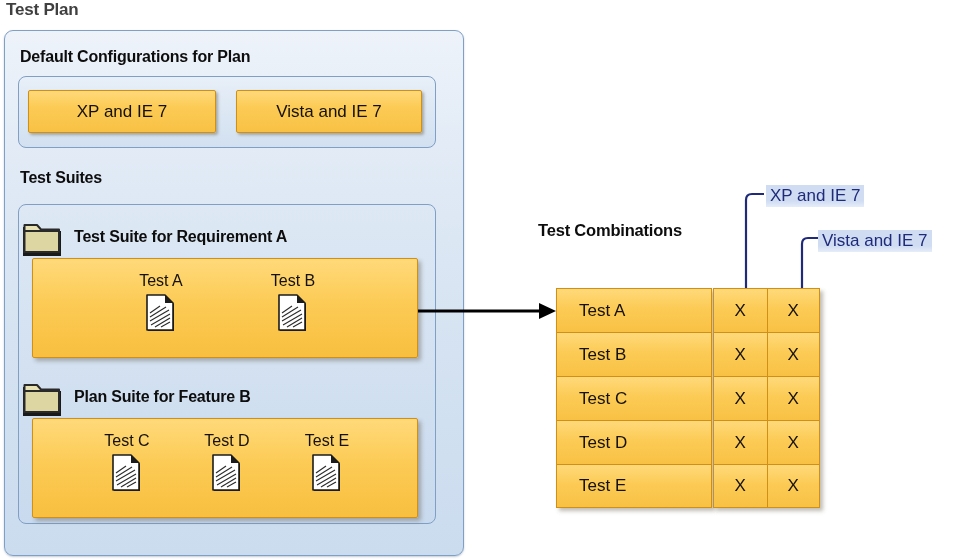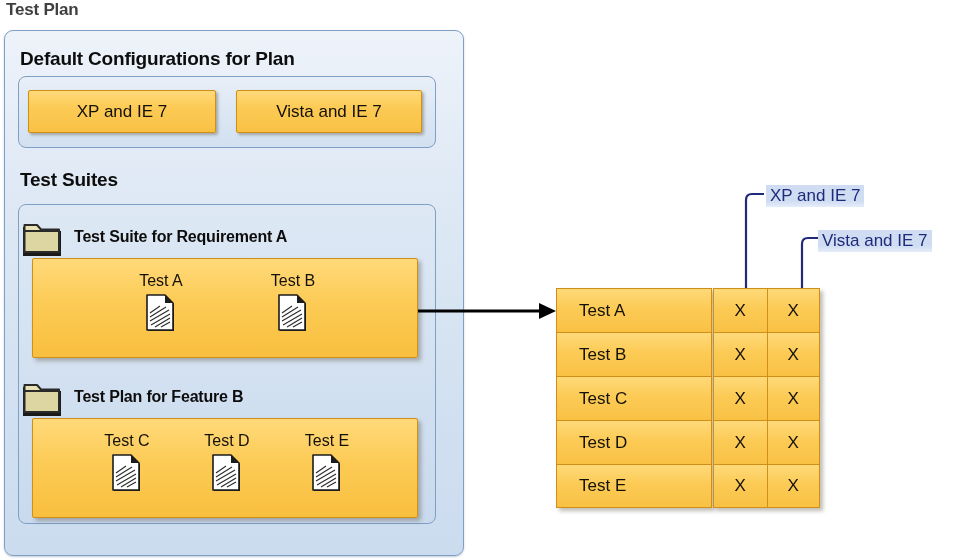--- a/index.html
+++ b/index.html
@@ -38,21 +38,21 @@
     height: 526px;
     border: 1px solid #7f9fc4;
     border-radius: 9px;
     background: linear-gradient(180deg,#eef3fa 0%, #e2ebf6 22%, #d4e2f1 62%, #cbdcef 100%);
     box-shadow: 0 1px 2px rgba(120,140,165,0.45);
     box-sizing: border-box;
   }
 
   
   .section-head {
-    font-size: 19px;
+    font-size: 16px;
     font-weight: bold;
     color: #0d0d0d;
     letter-spacing: -0.2px;
   }
   #default-config-head { left: 20px; top: 48px; }
   #test-suites-head    { left: 20px; top: 169px; }
 
   
   #default-config-box {
     left: 18px;
@@ -271,21 +271,21 @@
       </g>
     </svg>
   </div>
 </div>
 
 <svg class="abs folder-icon" id="folder-icon-1" viewBox="0 0 48 42">
   <path d="M3 9 L3 38 L41 38 L41 13 L20 13 L16 9 Z" fill="#1a1a1a"></path>
   <path d="M4.5 7 L17 7 L21 11.5 L39 11.5 L39 34 L4.5 34 Z" fill="#e9e2b4" stroke="#2a2a2a" stroke-width="2" stroke-linejoin="round"></path>
   <path d="M4.5 13 L39 13 L39 34 L4.5 34 Z" fill="#ded6a2" stroke="#2a2a2a" stroke-width="2"></path>
 </svg>
-<div class="abs suite-title" id="suite-title-1">Test Plan for Feature B</div>
+<div class="abs suite-title" id="suite-title-1">Plan Suite for Feature B</div>
 <div class="abs suite-body" id="suite-body-1">
   <div class="test-item" style="left:52px; top:12px;">
     <span class="test-label">Test C</span>
     <svg class="doc-icon" width="34" height="42" viewBox="0 0 34 42">
       <path d="M4 3 L22 3 L30 11 L30 38 L4 38 Z" fill="#1c1c1c"></path>
       <path d="M3 2 L21 2 L29 10 L29 37 L3 37 Z" fill="#ffffff" stroke="#1c1c1c" stroke-width="1.6" stroke-linejoin="round"></path>
       <path d="M21 2 L21 10 L29 10 Z" fill="#1c1c1c"></path>
       <g stroke="#2a2a2a" stroke-width="1.1">
         <line x1="6" y1="20" x2="16" y2="13"></line>
         <line x1="6" y1="24" x2="22" y2="14"></line>
@@ -329,20 +329,21 @@
     </svg>
   </div>
 </div>
 
 <svg class="abs" id="flow-arrow" viewBox="0 0 140 22">
   <line x1="0" y1="11" x2="124" y2="11" stroke="#000000" stroke-width="3"></line>
   <path d="M121 3 L138 11 L121 19 Z" fill="#000000"></path>
 </svg>
 
 <div class="abs" id="combinations-title">
+  <div>Test Combinations</div>
 </div>
 
 <svg class="abs" id="callout-lines" viewBox="0 0 140 120">
   <path d="M64 14 L52 14 Q46 14 46 20 L46 120" fill="none" stroke="#1f2b7a" stroke-width="2.2"></path>
   <path d="M120 58 L108 58 Q102 58 102 64 L102 120" fill="none" stroke="#1f2b7a" stroke-width="2.2"></path>
 </svg>
 
 <div class="abs callout-label" id="callout-label-0">XP and IE 7</div>
 <div class="abs callout-label" id="callout-label-1">Vista and IE 7</div>
 

